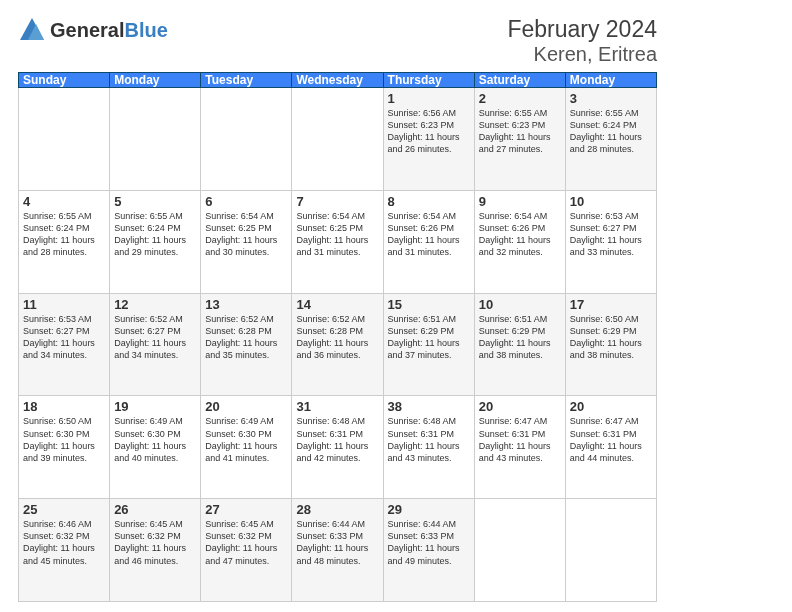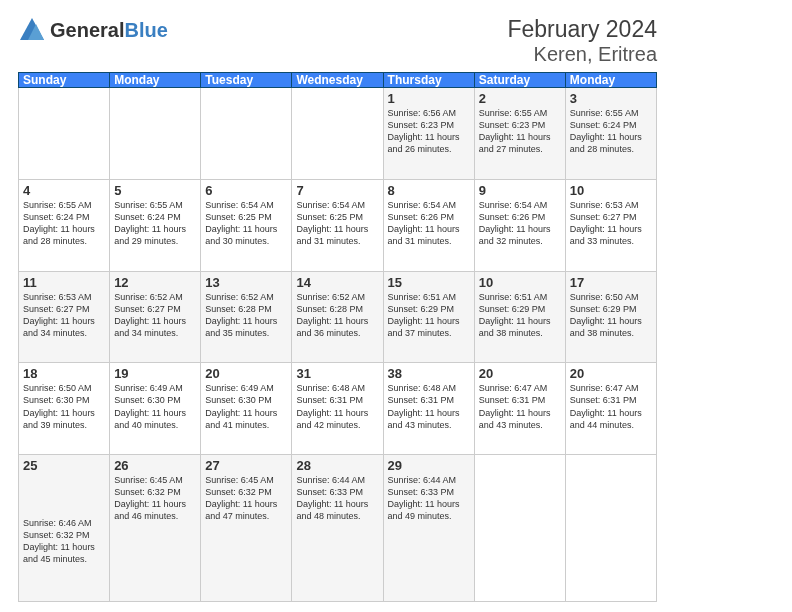--- a/index.html
+++ b/index.html
@@ -284,21 +284,21 @@
           <td>
             <span class="day-number">20</span>
             <div class="day-info" style="white-space: pre-line;">Sunrise: 6:47 AM
 Sunset: 6:31 PM
 Daylight: 11 hours and 44 minutes.</div>
           </td>
         </tr>
         <tr class="row-alt">
           <td>
             <span class="day-number">25</span>
-            <div class="day-info" style="white-space: pre-line; margin-top: 44px;">Sunrise: 6:46 AM
+            <div class="day-info" style="white-space: pre-line;">Sunrise: 6:46 AM
 Sunset: 6:32 PM
 Daylight: 11 hours and 45 minutes.</div>
           </td>
           <td>
             <span class="day-number">26</span>
             <div class="day-info" style="white-space: pre-line;">Sunrise: 6:45 AM
 Sunset: 6:32 PM
 Daylight: 11 hours and 46 minutes.</div>
           </td>
           <td>

